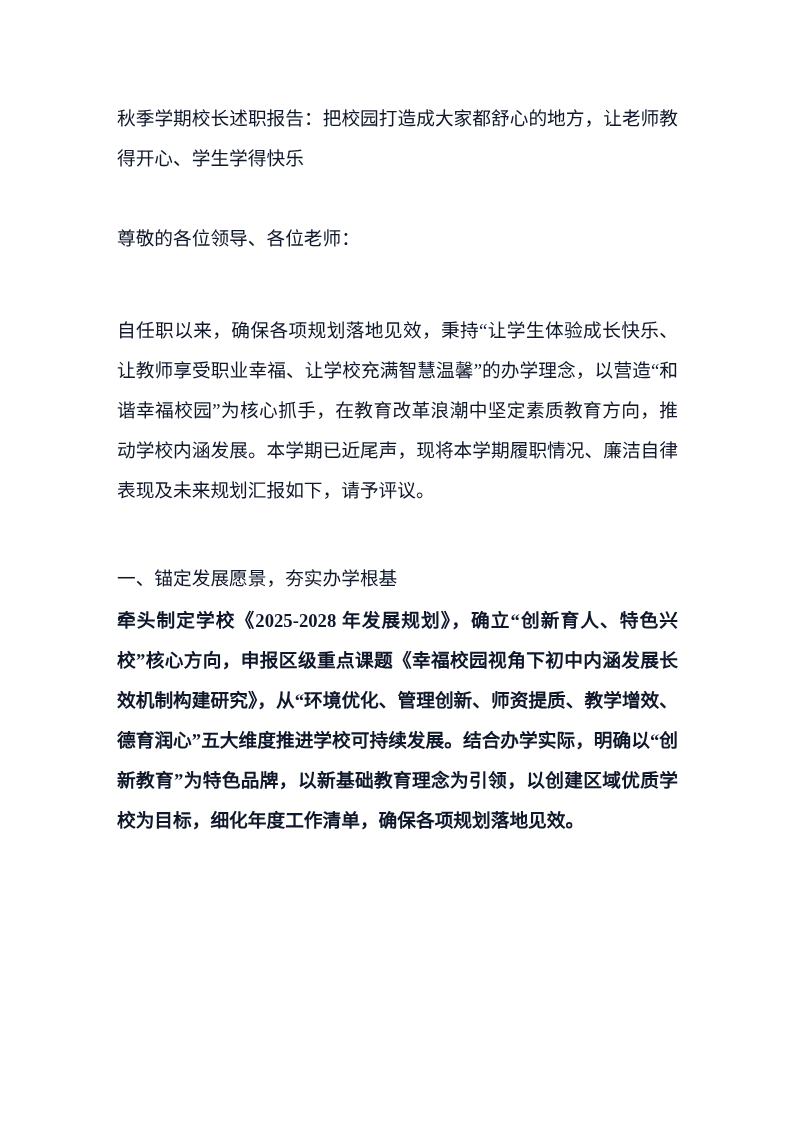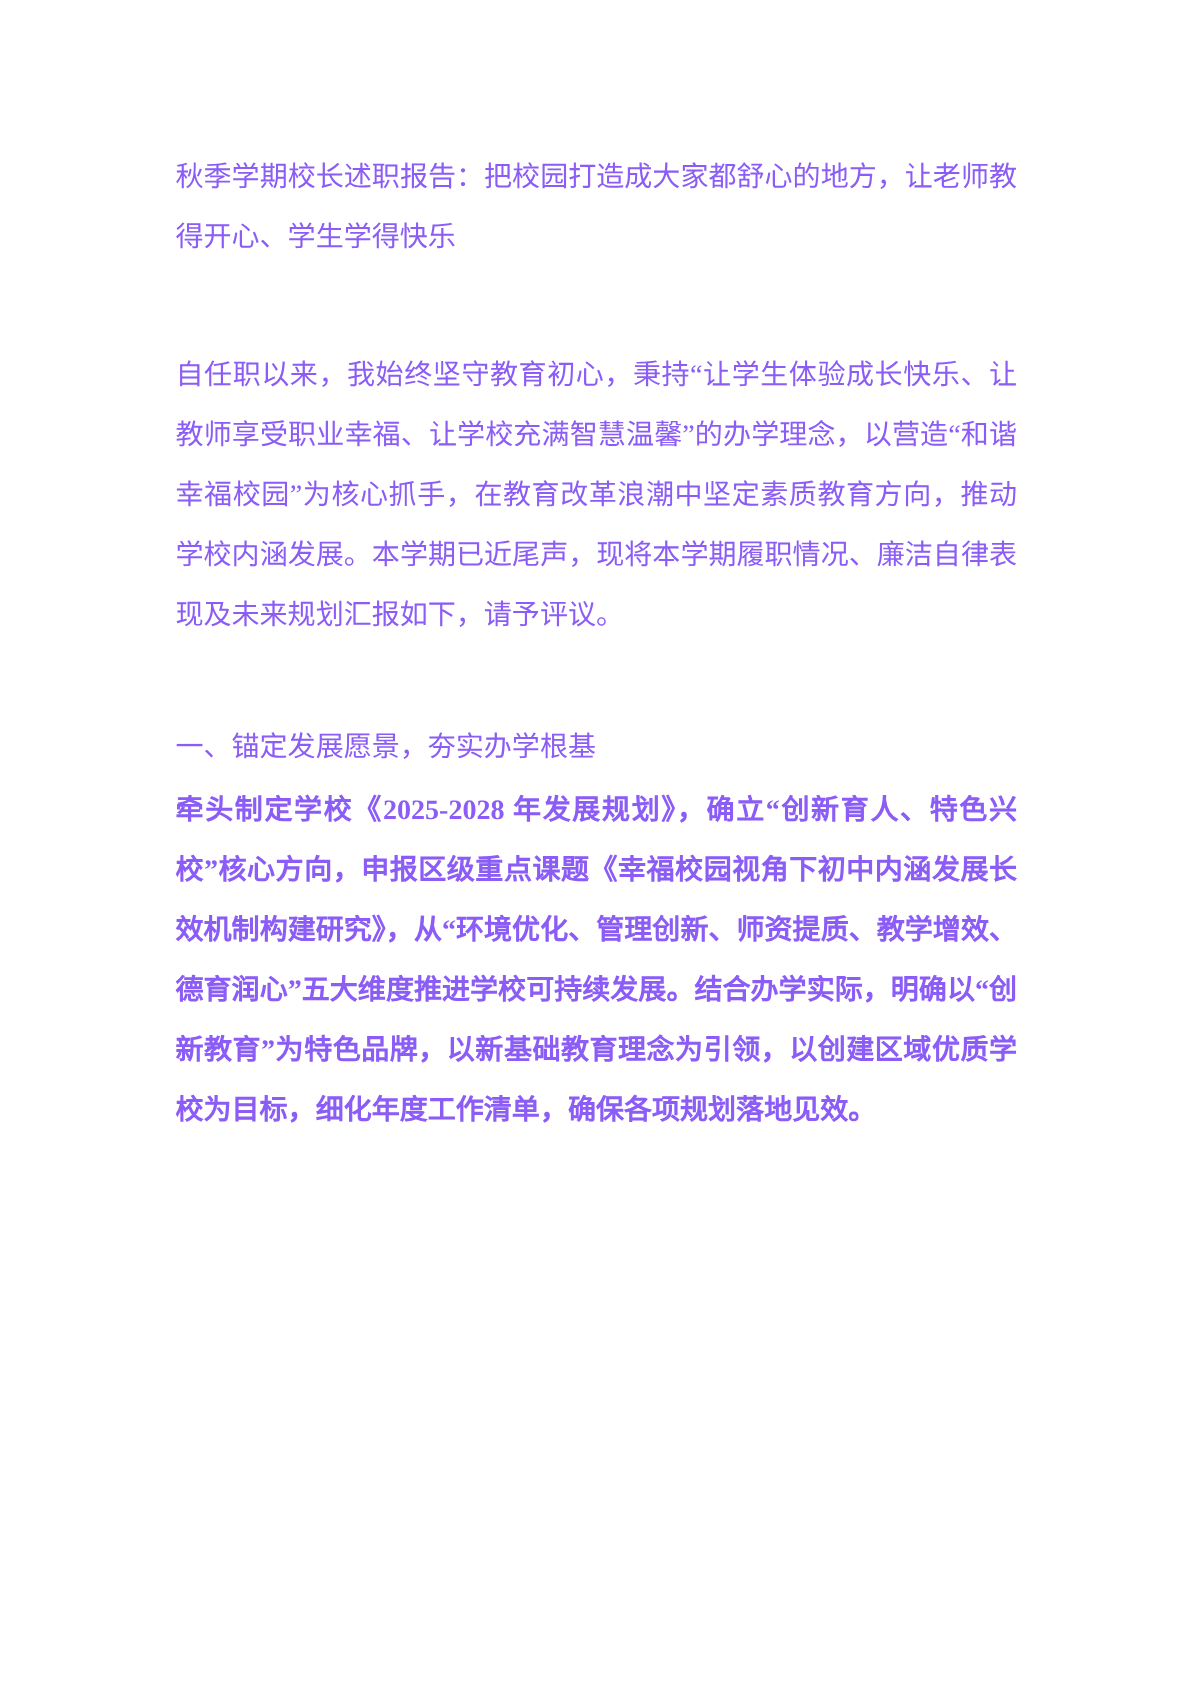--- a/index.html
+++ b/index.html
@@ -14,21 +14,21 @@
     background: #ffffff;
     overflow: hidden;
   }
   .content {
     box-sizing: border-box;
     width: 793px;
     padding: 99px 115px 0 117px;
     font-family: "Liberation Serif", "DejaVu Serif", serif;
     font-size: 18.7px;
     line-height: 40px;
-    color: #8b5cf6;
+    color: #0f172a;
     text-align: justify;
     text-justify: inter-character;
     letter-spacing: 0;
   }
   .content p {
     margin: 0;
   }
   .gap-one-line   { margin-top: 40px !important; }
   .gap-body       { margin-top: 52px !important; }
   .gap-section    { margin-top: 48px !important; }
@@ -38,23 +38,24 @@
   }
 </style>
 </head>
 <body>
 
 <div class="page">
   <div class="content">
 
     <p class="doc-title">秋季学期校长述职报告：把校园打造成大家都舒心的地方，让老师教得开心、学生学得快乐</p>
 
+    <p class="greeting gap-one-line">尊敬的各位领导、各位老师：</p>
 
 
-    <p class="body-paragraph gap-body">自任职以来，我始终坚守教育初心，秉持“让学生体验成长快乐、让教师享受职业幸福、让学校充满智慧温馨”的办学理念，以营造“和谐幸福校园”为核心抓手，在教育改革浪潮中坚定素质教育方向，推动学校内涵发展。本学期已近尾声，现将本学期履职情况、廉洁自律表现及未来规划汇报如下，请予评议。</p>
+    <p class="body-paragraph gap-body">自任职以来，确保各项规划落地见效，秉持“让学生体验成长快乐、让教师享受职业幸福、让学校充满智慧温馨”的办学理念，以营造“和谐幸福校园”为核心抓手，在教育改革浪潮中坚定素质教育方向，推动学校内涵发展。本学期已近尾声，现将本学期履职情况、廉洁自律表现及未来规划汇报如下，请予评议。</p>
 
     <p class="section-heading gap-section">一、锚定发展愿景，夯实办学根基</p>
 
 
     <p class="body-paragraph gap-tight">牵头制定学校《2025-2028 年发展规划》，确立“创新育人、特色兴校”核心方向，申报区级重点课题《幸福校园视角下初中内涵发展长效机制构建研究》，从“环境优化、管理创新、师资提质、教学增效、德育润心”五大维度推进学校可持续发展。结合办学实际，明确以“创新教育”为特色品牌，以新基础教育理念为引领，以创建区域优质学校为目标，细化年度工作清单，确保各项规划落地见效。</p>
 
   </div>
 </div>
 
 </body></html>

